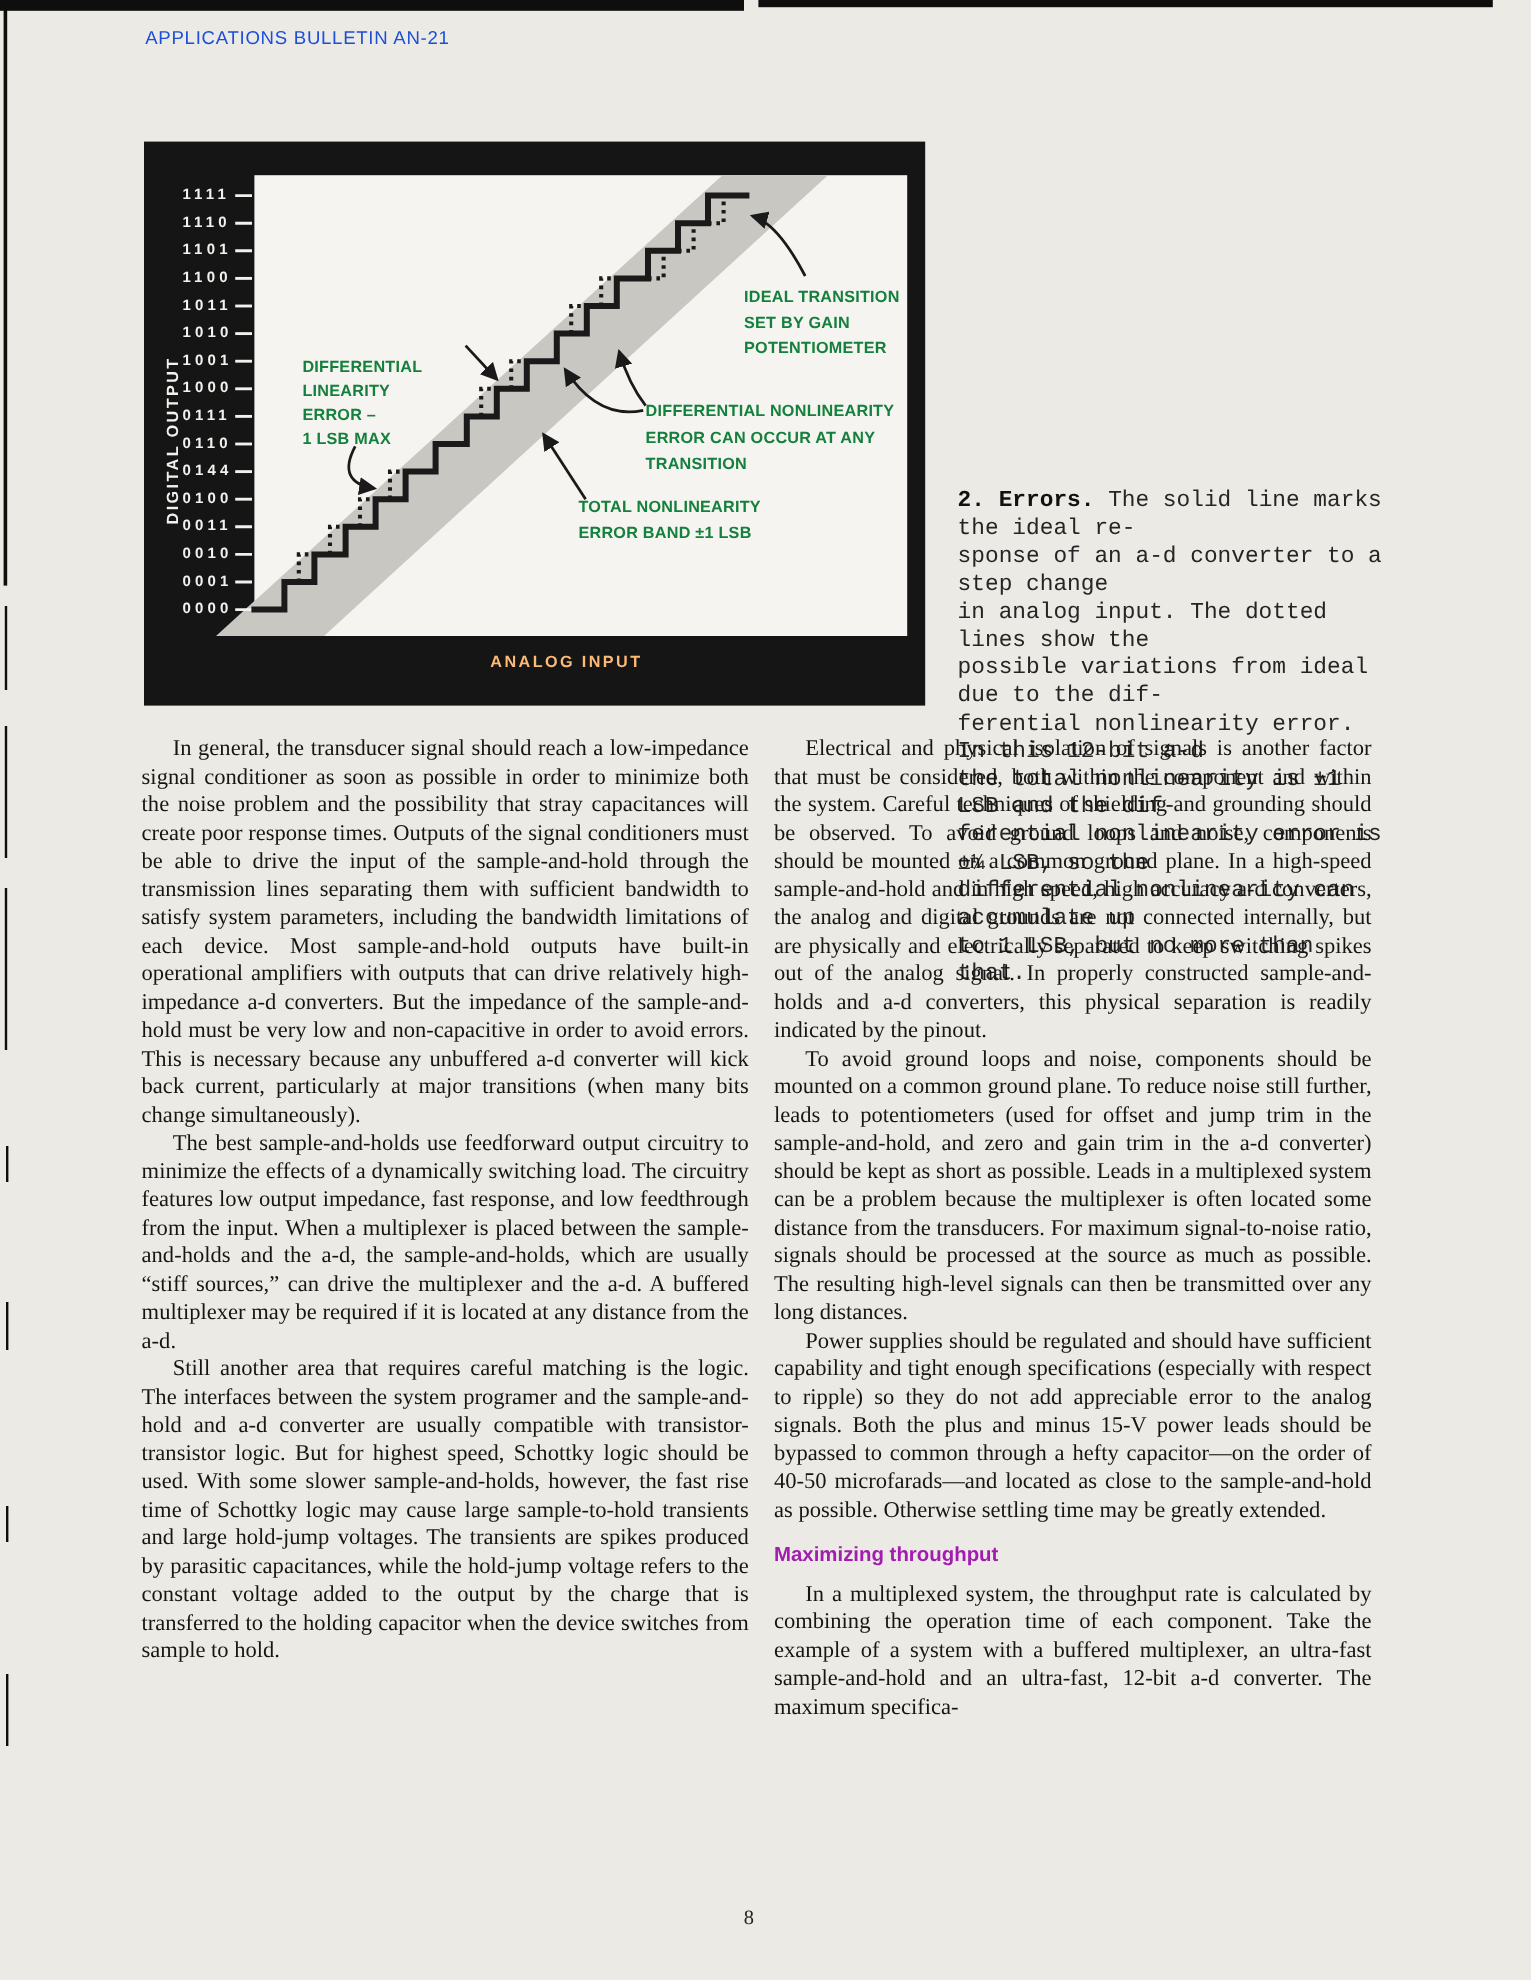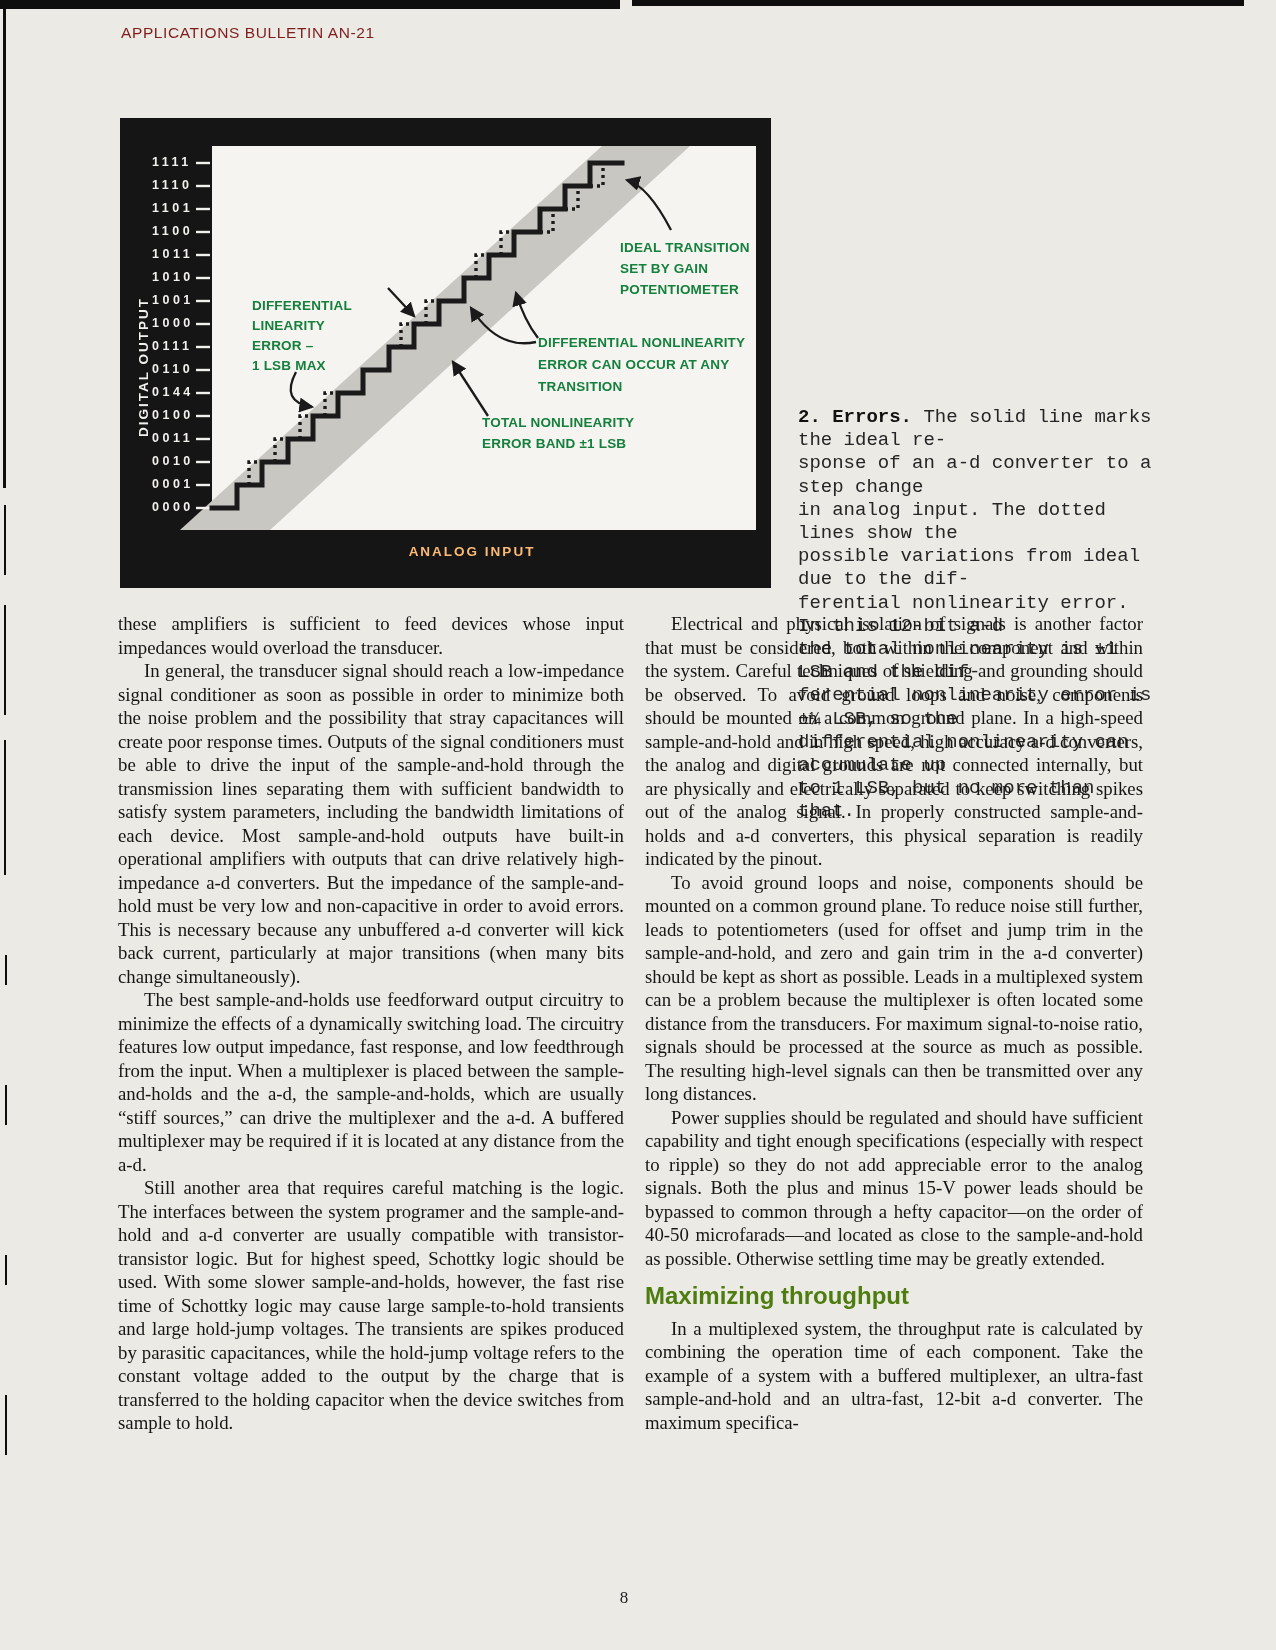--- a/index.html
+++ b/index.html
@@ -9,21 +9,21 @@
     font-family:"Liberation Serif", serif;
     color:#171513;
     overflow:hidden;
   }
   
   .scanbar{position:absolute;background:#0e0e0e;}
   
   .header{
     position:absolute;left:121px;top:24px;
     font-family:"Liberation Sans", sans-serif;
-    font-size:15.5px;letter-spacing:.6px;color:#7f1d1d;
+    font-size:15.5px;letter-spacing:.6px;color:#1d4ed8;
   }
   
   .figure{
     position:absolute;left:120px;top:118px;width:651px;height:470px;
     background:#151515;
   }
   .figure svg{position:absolute;left:0;top:0;}
   .ytick{
     position:absolute;left:32px;width:46px;
     font-family:"Liberation Sans", sans-serif;
@@ -64,22 +64,22 @@
     position:absolute;top:612px;
     font-size:18.8px;line-height:23.5px;
     text-align:justify;
   }
   .col-left{left:118px;width:506px;}
   .col-right{left:645px;width:498px;}
   .col p{margin:0;padding:0;}
   .col p.ind{text-indent:26px;}
   .subhead{
     font-family:"Liberation Sans", sans-serif;
-    font-weight:bold;font-size:24px;
-    margin:14px 0 9px 0;color:#4d7c0f;
+    font-weight:bold;font-size:17px;
+    margin:14px 0 9px 0;color:#a21caf;
   }
   .pagenum{
     position:absolute;left:600px;top:1588px;width:48px;
     text-align:center;font-size:17px;color:#222;
   }
 </style>
 </head>
 <body>
 
 <div class="scanbar" style="left:0;top:0;width:620px;height:9px;"></div>
@@ -179,21 +179,20 @@
 sponse of an a-d converter to a step change
 in analog input. The dotted lines show the
 possible variations from ideal due to the dif-
 ferential nonlinearity error. In this 12-bit a-d
 the total nonlinearity is ±1 LSB and the dif-
 ferential nonlinearity error is ±¼ LSB, so the
 differential nonlinearity can accumulate up
 to 1 LSB, but no more than that.</span></div>
 
 <div class="col col-left">
-  <p>these amplifiers is sufficient to feed devices whose input impedances would overload the transducer.</p>
   <p class="ind">In general, the transducer signal should reach a low-impedance signal conditioner as soon as possible in order to minimize both the noise problem and the possibility that stray capacitances will create poor response times. Outputs of the signal conditioners must be able to drive the input of the sample-and-hold through the transmission lines separating them with sufficient bandwidth to satisfy system parameters, including the bandwidth limitations of each device. Most sample-and-hold outputs have built-in operational amplifiers with outputs that can drive relatively high-impedance a-d converters. But the impedance of the sample-and-hold must be very low and non-capacitive in order to avoid errors. This is necessary because any unbuffered a-d converter will kick back current, particularly at major transitions (when many bits change simultaneously).</p>
   <p class="ind">The best sample-and-holds use feedforward output circuitry to minimize the effects of a dynamically switching load. The circuitry features low output impedance, fast response, and low feedthrough from the input. When a multiplexer is placed between the sample-and-holds and the a-d, the sample-and-holds, which are usually “stiff sources,” can drive the multiplexer and the a-d. A buffered multiplexer may be required if it is located at any distance from the a-d.</p>
   <p class="ind">Still another area that requires careful matching is the logic. The interfaces between the system programer and the sample-and-hold and a-d converter are usually compatible with transistor-transistor logic. But for highest speed, Schottky logic should be used. With some slower sample-and-holds, however, the fast rise time of Schottky logic may cause large sample-to-hold transients and large hold-jump voltages. The transients are spikes produced by parasitic capacitances, while the hold-jump voltage refers to the constant voltage added to the output by the charge that is transferred to the holding capacitor when the device switches from sample to hold.</p>
 </div>
 
 <div class="col col-right">
   <p class="ind">Electrical and physical isolation of signals is another factor that must be considered, both within the component and within the system. Careful techniques of shielding and grounding should be observed. To avoid ground loops and noise, components should be mounted on a common ground plane. In a high-speed sample-and-hold and in high speed, high accuracy a-d converters, the analog and digital grounds are not connected internally, but are physically and electrically separated to keep switching spikes out of the analog signal. In properly constructed sample-and-holds and a-d converters, this physical separation is readily indicated by the pinout.</p>
   <p class="ind">To avoid ground loops and noise, components should be mounted on a common ground plane. To reduce noise still further, leads to potentiometers (used for offset and jump trim in the sample-and-hold, and zero and gain trim in the a-d converter) should be kept as short as possible. Leads in a multiplexed system can be a problem because the multiplexer is often located some distance from the transducers. For maximum signal-to-noise ratio, signals should be processed at the source as much as possible. The resulting high-level signals can then be transmitted over any long distances.</p>
   <p class="ind">Power supplies should be regulated and should have sufficient capability and tight enough specifications (especially with respect to ripple) so they do not add appreciable error to the analog signals. Both the plus and minus 15-V power leads should be bypassed to common through a hefty capacitor—on the order of 40-50 microfarads—and located as close to the sample-and-hold as possible. Otherwise settling time may be greatly extended.</p>
   <div class="subhead">Maximizing throughput</div>

